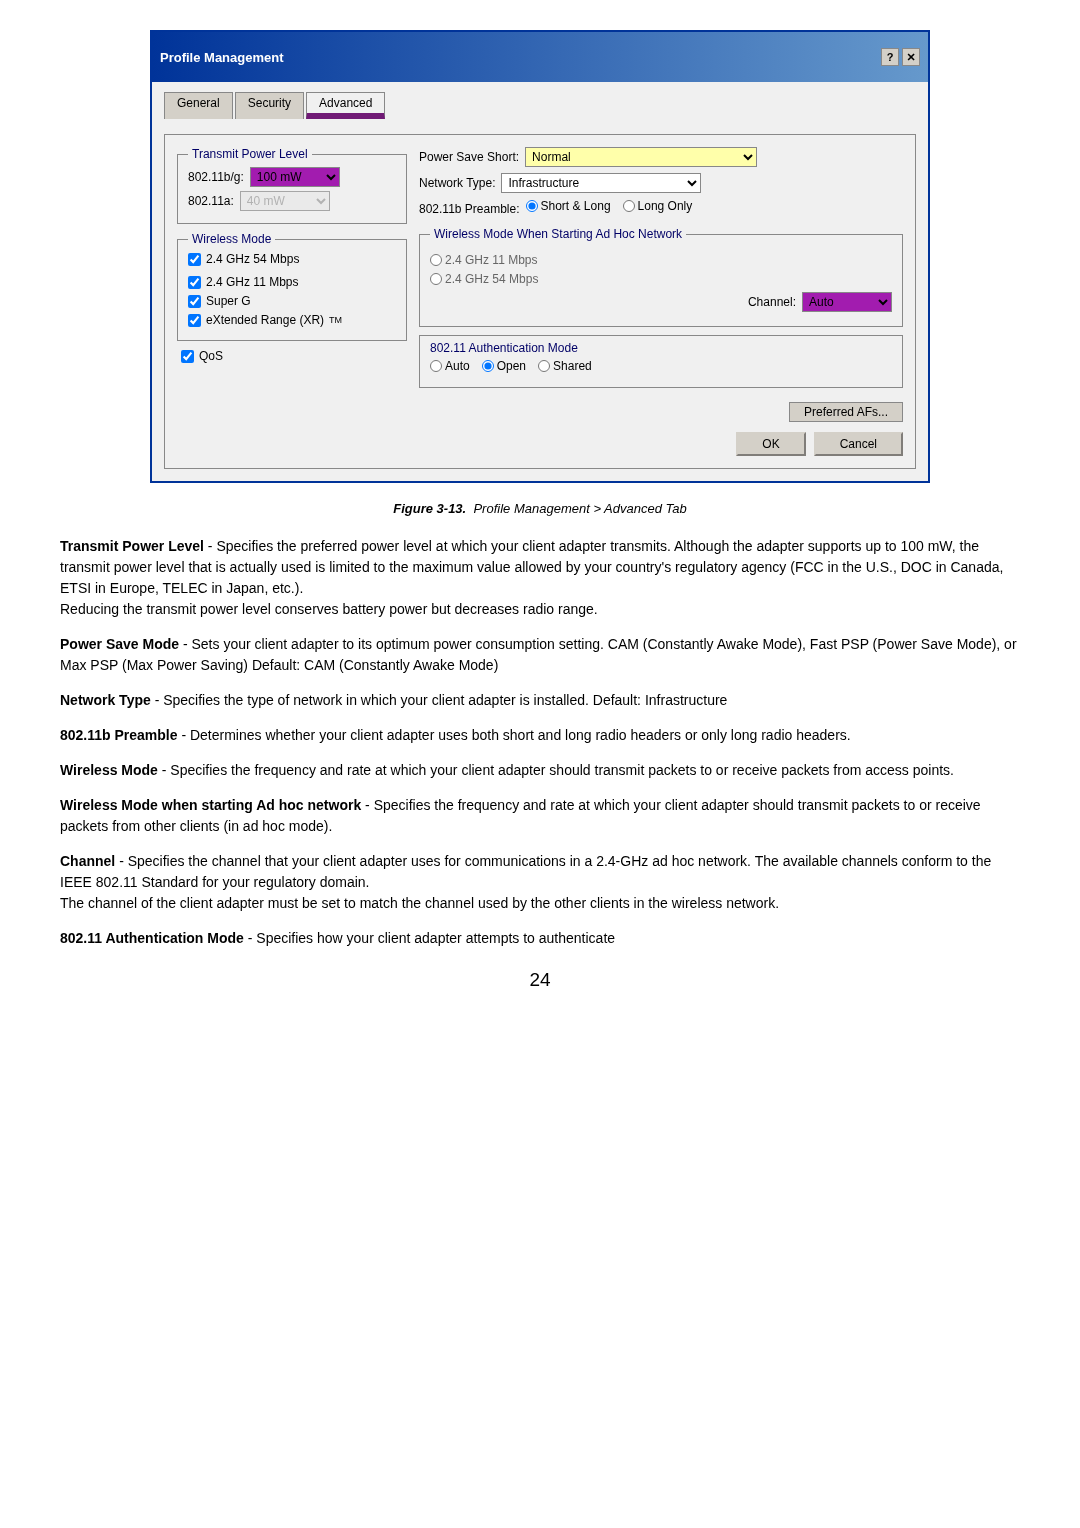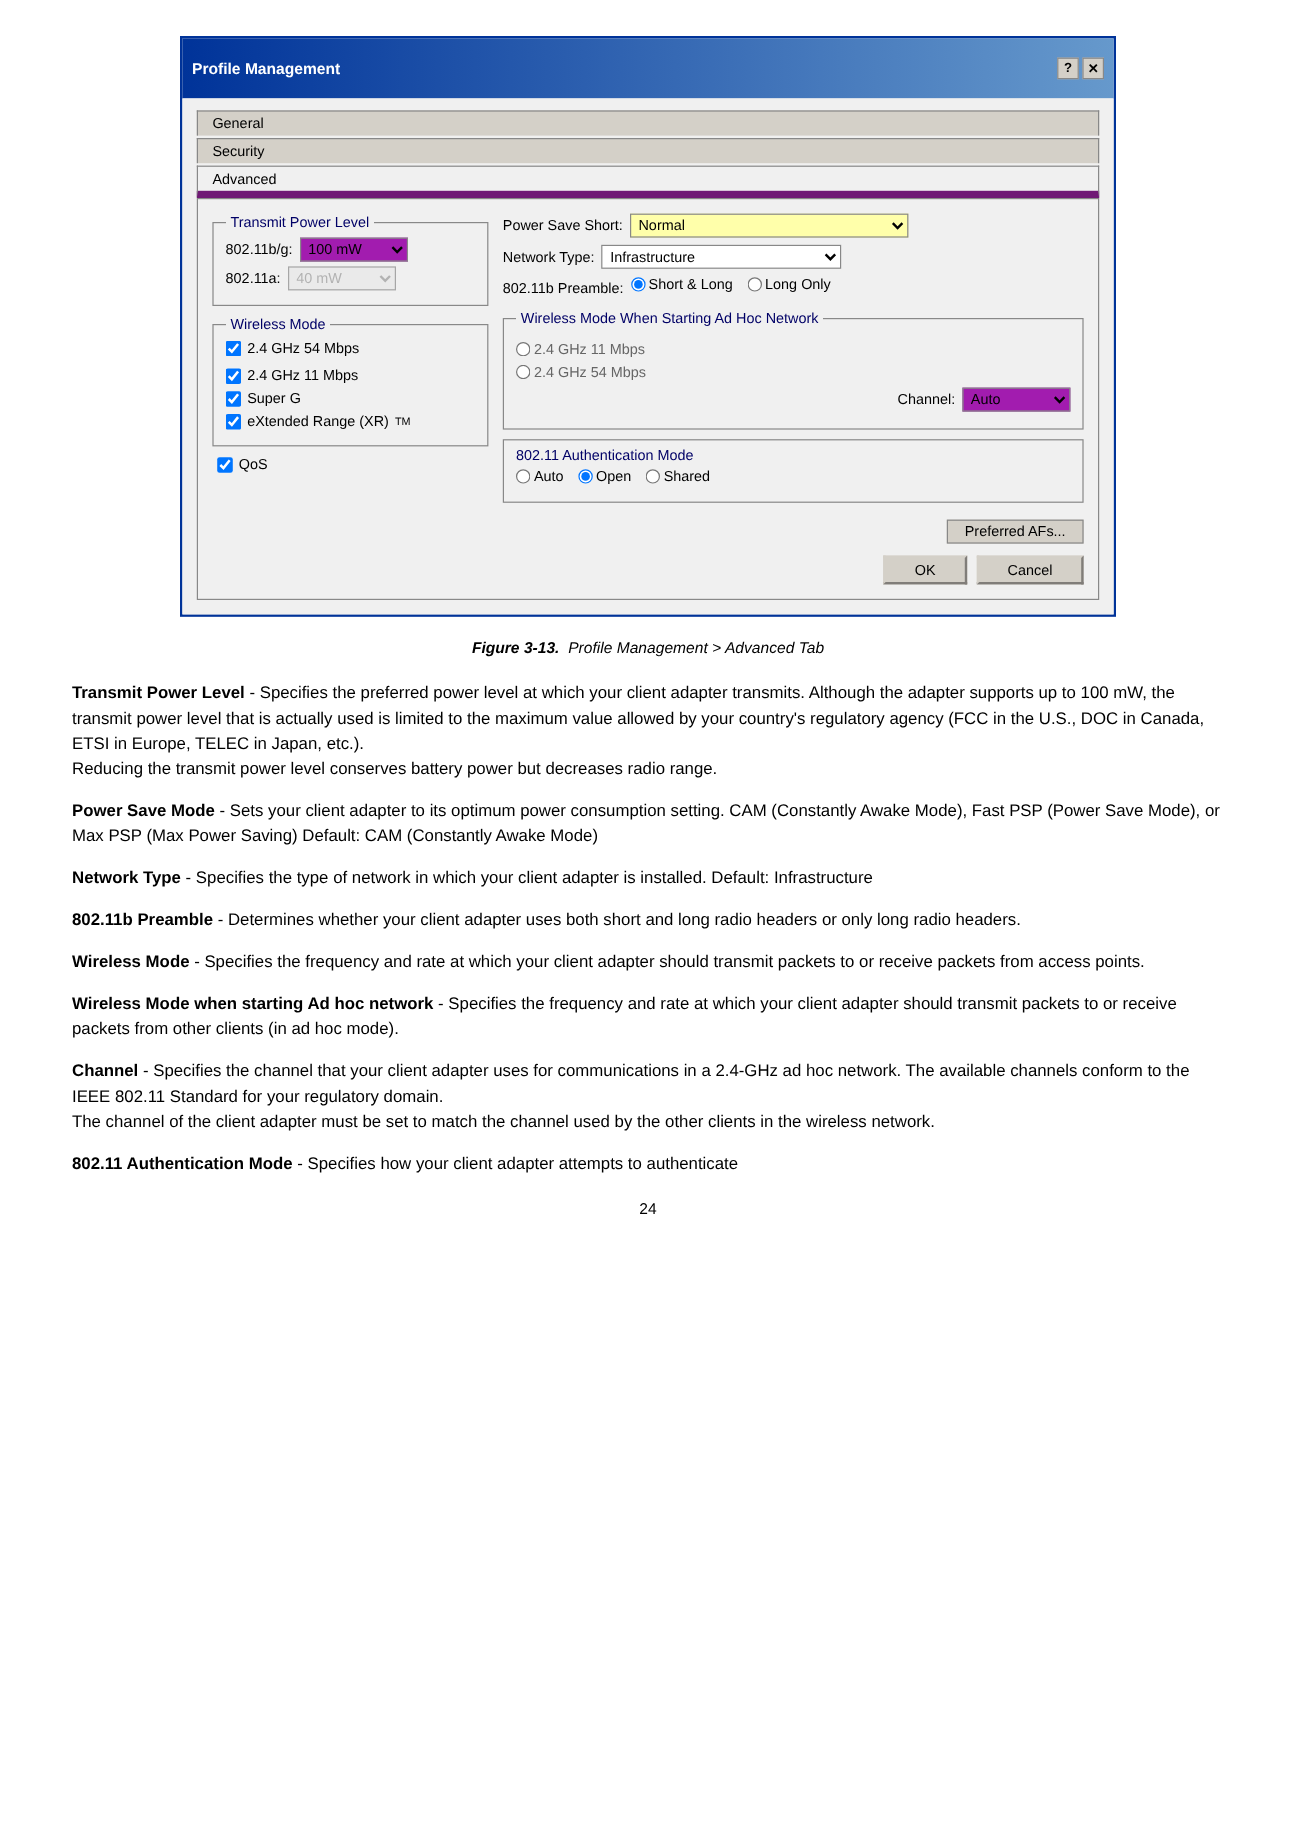--- a/index.html
+++ b/index.html
@@ -49,22 +49,21 @@
     }
     .dialog-content {
       padding: 10px 12px 12px 12px;
       background: #f0f0f0;
     }
 
     
     .tabs {
       display: flex;
       gap: 2px;
-      margin-bottom: 0;
-      flex-direction: column;
+      margin-bottom: 15px;
     }
     .tab {
       padding: 3px 12px;
       border: 1px solid #888;
       border-bottom: none;
       background: #d4d0c8;
       cursor: pointer;
       font-size: 12px;
     }
     .tab.active {
@@ -242,21 +241,21 @@
       line-height: 1.5;
     }
     .body-text strong {
       font-weight: bold;
     }
 
     
     .page-number {
       text-align: center;
       margin-top: 20px;
-      font-size: 13px;
+      font-size: 19px;
     }
 
     input[type="radio"] {
       width: 12px;
       height: 12px;
     }
   </style>
 </head>
 <body>
 

